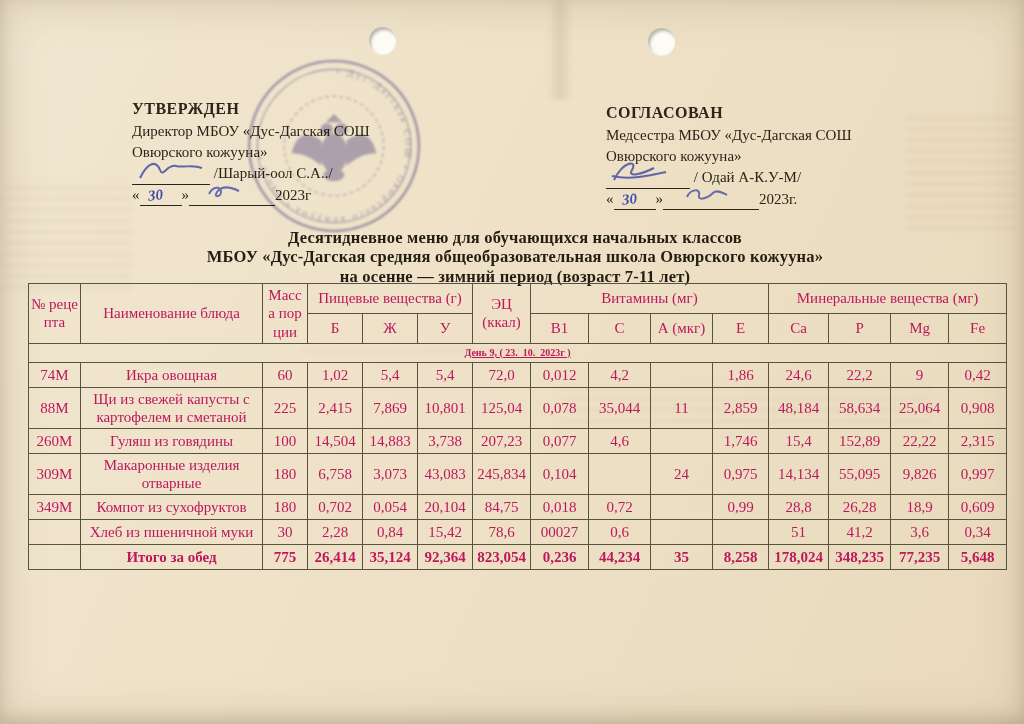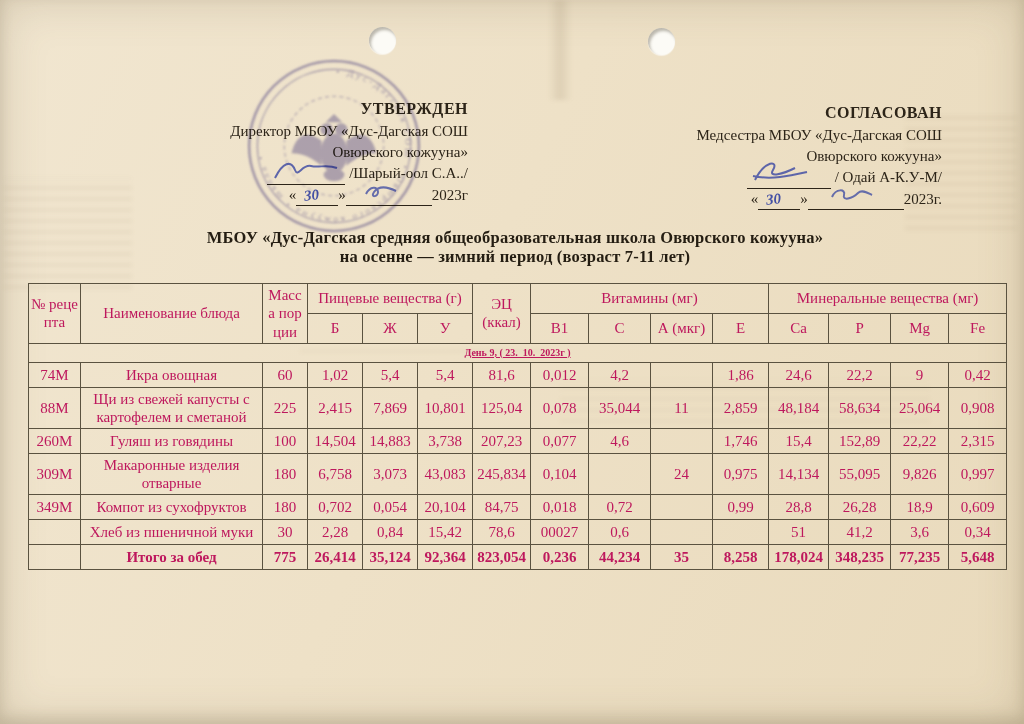--- a/index.html
+++ b/index.html
@@ -18,21 +18,21 @@
   .hole.left{left:369px;top:27px;}
   .hole.right{left:648px;top:28px;}
 
   .bleed{position:absolute;pointer-events:none;filter:blur(2px);opacity:.5;
     background:repeating-linear-gradient(0deg,transparent 0 7px,rgba(148,128,96,.18) 7px 11px);}
   .bleed.b1{left:905px;top:112px;width:112px;height:125px;}
   .bleed.b2{left:4px;top:178px;width:128px;height:118px;}
   .bleed.b3{left:560px;top:378px;width:370px;height:52px;opacity:.3;}
   .bleed.b4{left:300px;top:344px;width:250px;height:16px;opacity:.3;}
 
-  .sig-block{position:absolute;text-align:right;font-size:15px;line-height:1.42;color:#2c2418;font-family:Liberation Serif, serif;}
+  .sig-block{position:absolute;text-align:left;font-size:15px;line-height:1.42;color:#2c2418;font-family:Liberation Serif, serif;}
   .sig-block .blk-title{font-weight:bold;font-size:16px;letter-spacing:.5px;}
   .approved{left:132px;top:98px;width:336px;}
   .agreed{left:606px;top:102px;width:336px;}
   .blank{display:inline-block;border-bottom:1px solid #2c2418;height:14px;vertical-align:bottom;position:relative;}
   .hand{color:#4450a4;font-style:italic;font-weight:bold;}
   .hand-day{position:absolute;left:8px;top:-6px;font-size:15px;transform:rotate(-6deg);}
   .scribble{position:absolute;pointer-events:none;}
   .sigline{position:relative;}
 
   .stamp{position:absolute;left:246px;top:58px;width:176px;height:176px;
@@ -130,20 +130,21 @@
     <path d="M73,80 C57,68 48,76 44,92 C56,92 64,97 73,104 Z"></path>
     <path d="M97,80 C113,68 122,76 126,92 C114,92 106,97 97,104 Z"></path>
     <circle cx="78" cy="69" r="6"></circle>
     <circle cx="92" cy="69" r="6"></circle>
     <path d="M77,62 L85,54 L93,62 Z"></path>
     <ellipse cx="85" cy="113" rx="10" ry="6"></ellipse>
   </g>
 </svg>
 
 <div class="doc-title">
+  <div>Десятидневное меню для обучающихся начальных классов</div>
   <div>МБОУ «Дус-Дагская средняя общеобразовательная школа Овюрского кожууна»</div>
   <div>на осенне — зимний период (возраст 7-11 лет)</div>
 </div>
 
 <table class="menu">
   <colgroup>
     <col style="width:52px">
       <col style="width:182px">
       <col style="width:45px">
     <col style="width:55px">
@@ -187,21 +188,21 @@
     <tr class="day-row">
       <td colspan="15">День 9, ( 23.  10.  2023г )</td>
     </tr>
   <tr class="r-single">
         <td class="code">74М</td>
         <td class="dish">Икра овощная</td>
         <td>60</td>
         <td>1,02</td>
         <td>5,4</td>
         <td>5,4</td>
-        <td>81,6</td>
+        <td>72,0</td>
         <td>0,012</td>
         <td>4,2</td>
         <td></td>
         <td>1,86</td>
         <td>24,6</td>
         <td>22,2</td>
         <td>9</td>
         <td>0,42</td>
       </tr>
       <tr class="r-tall">

